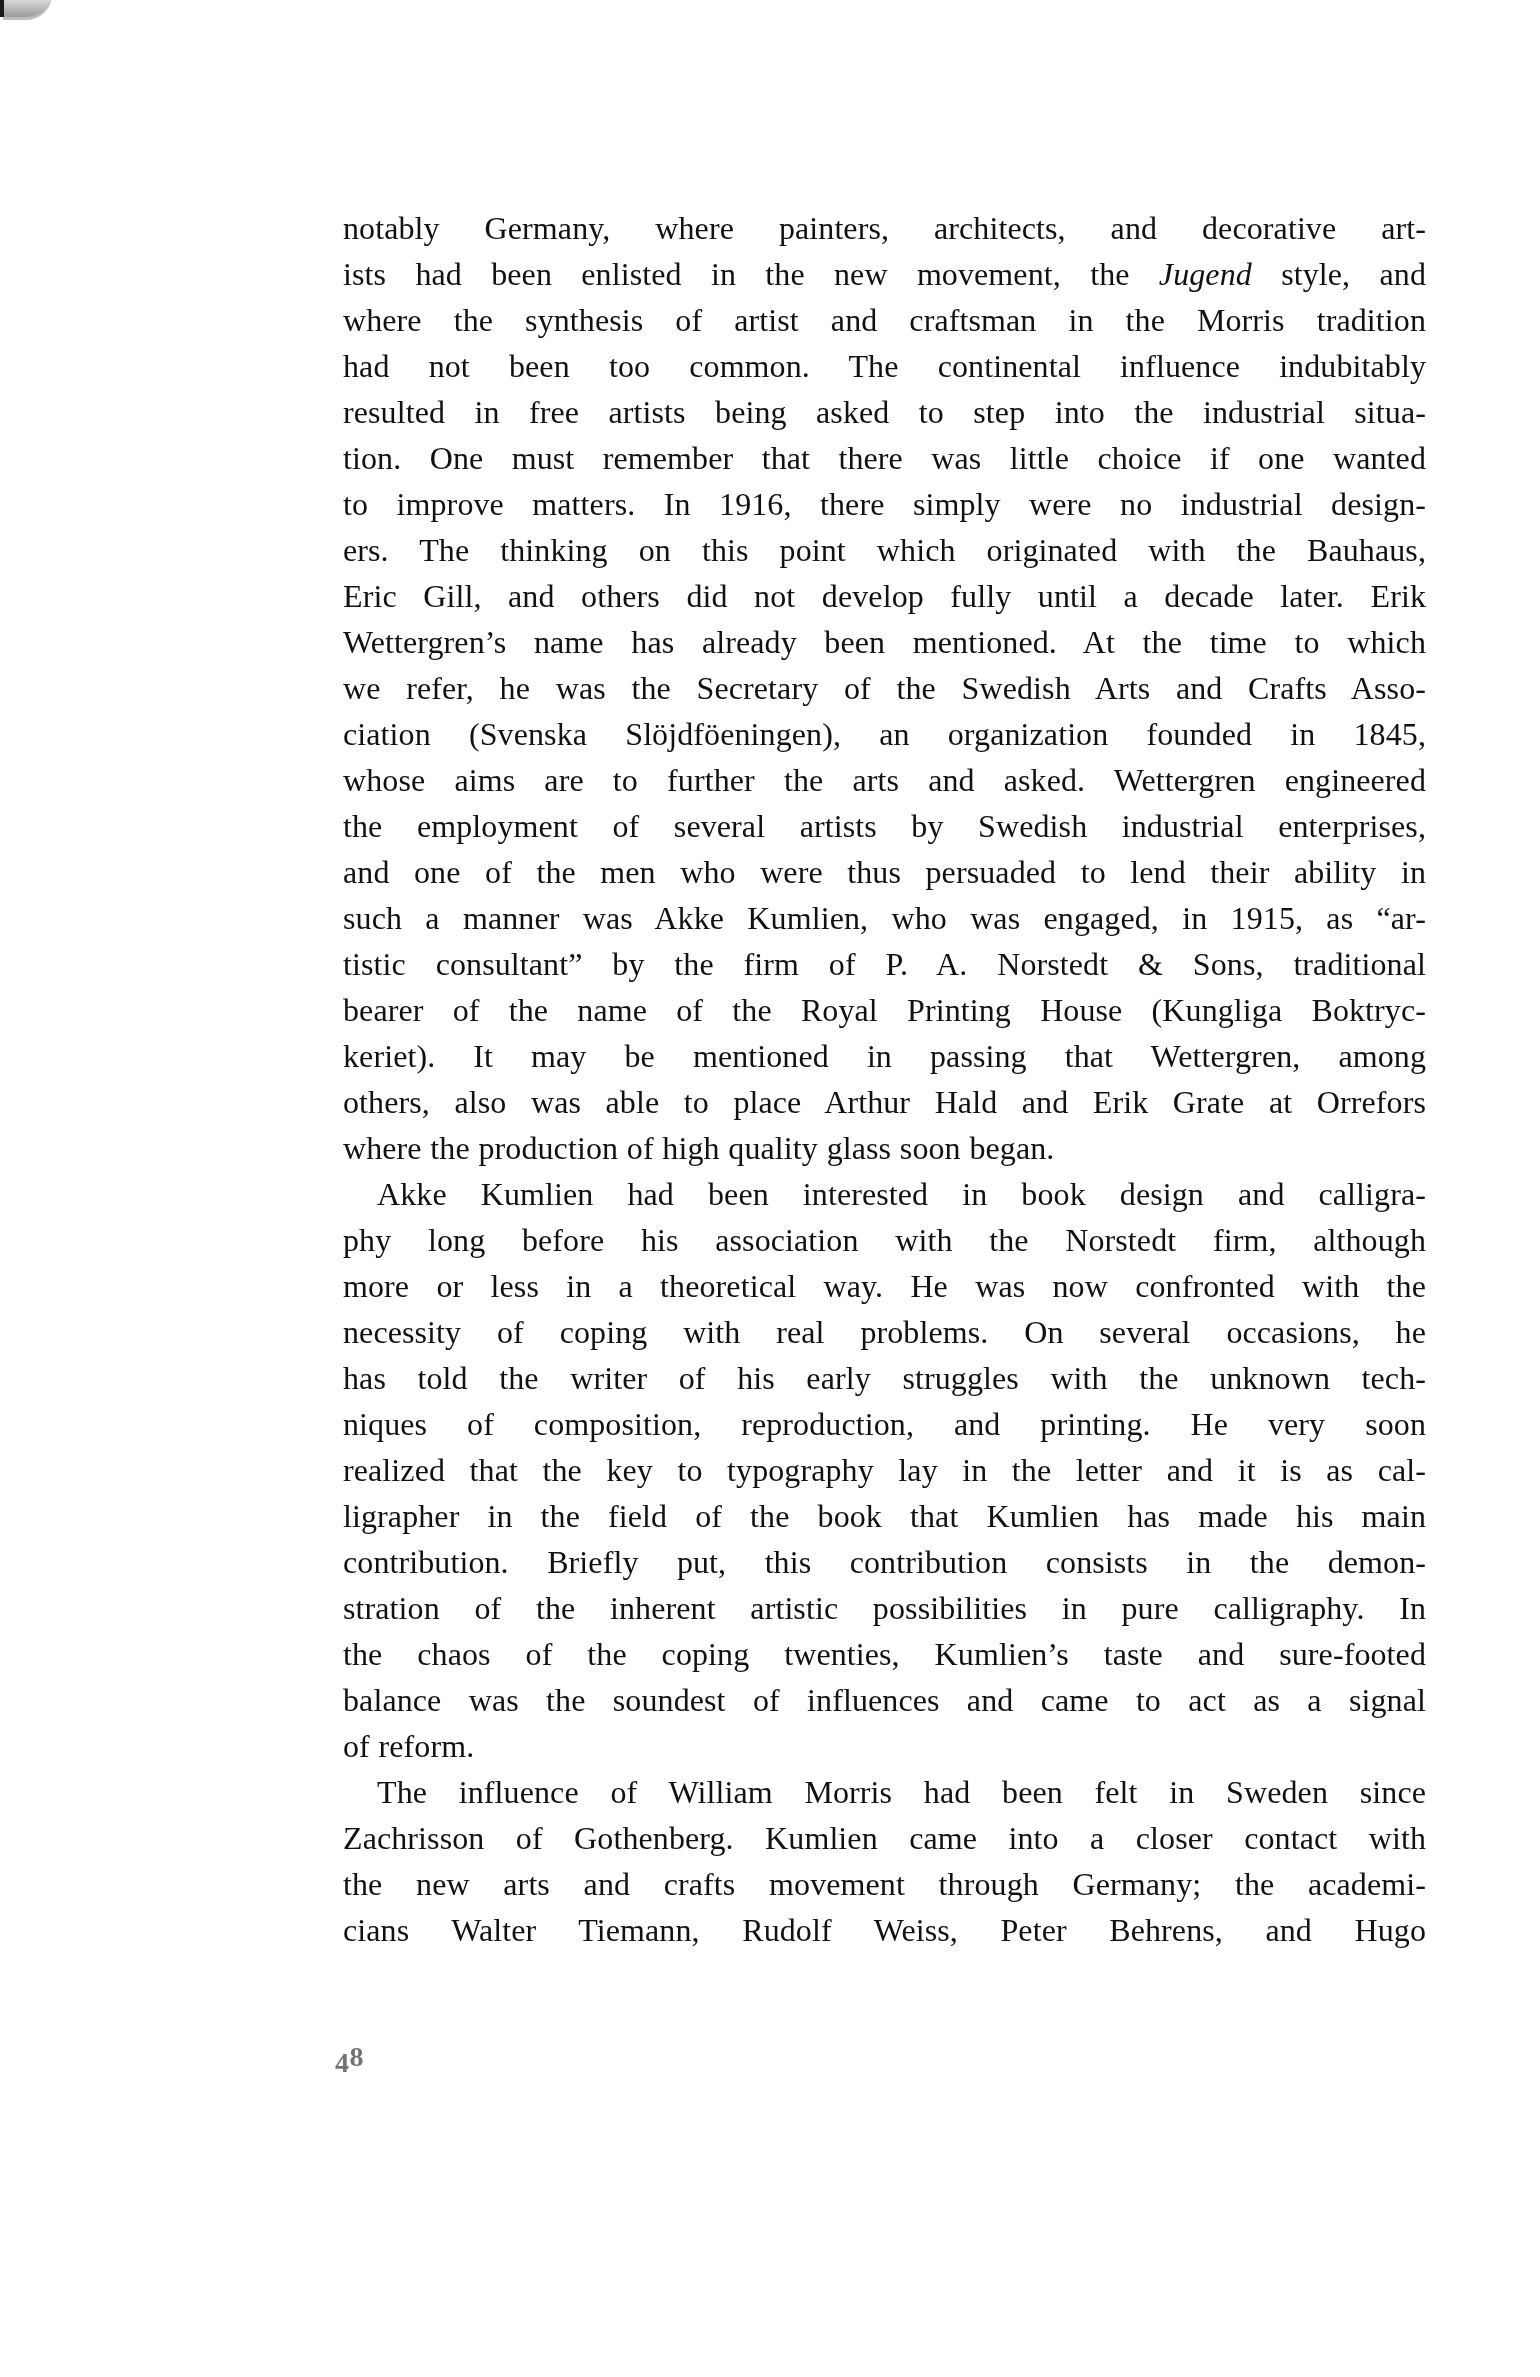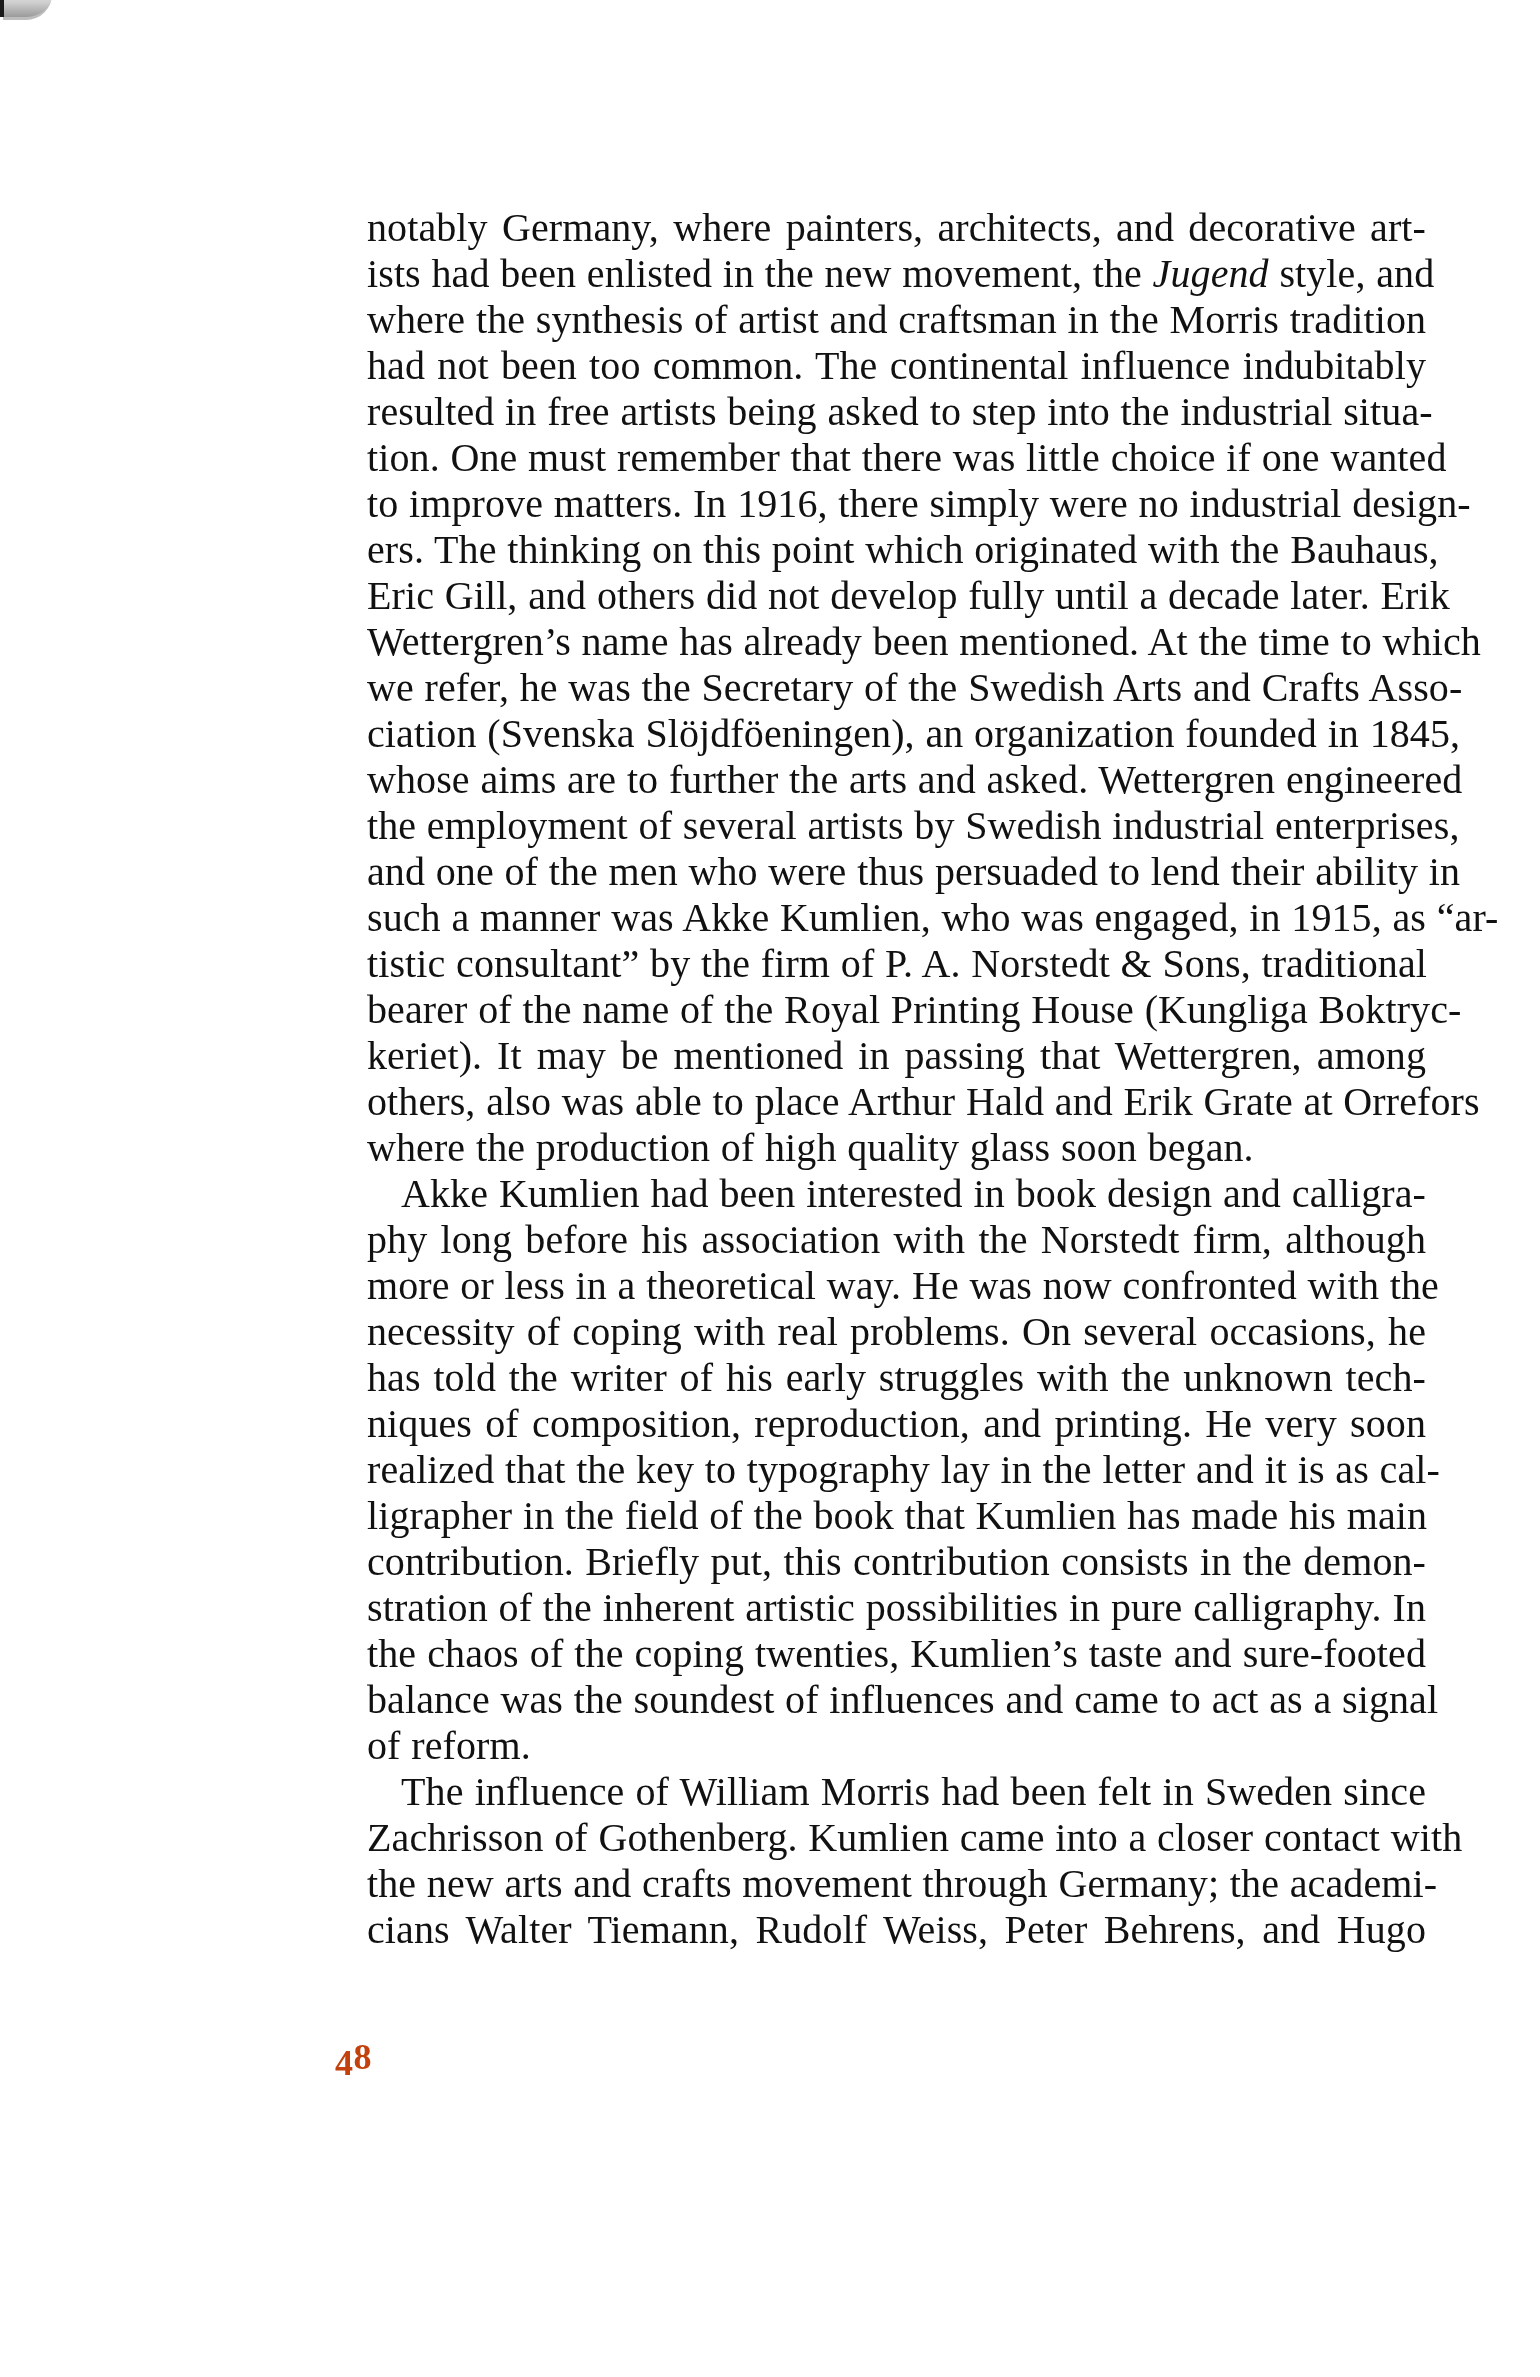--- a/index.html
+++ b/index.html
@@ -45,49 +45,48 @@
       position: absolute;
       left: 343px;
       top: 205px;
       width: 1083px;
     }
     .para {
       margin: 0;
     }
     .line {
       display: block;
-      font-size: 40px;
+      font-size: 32px;
       line-height: 46px;
       height: 46px;
       white-space: nowrap;
       text-align: justify;
       text-align-last: justify;
       letter-spacing: 0.1px;
       word-spacing: 0.6px;
-      margin-left: 24px;
     }
     .line.last {
       text-align: left;
       text-align-last: left;
     }
     .line.indent {
       padding-left: 34px;
       font-family: Liberation Serif, serif;
     }
     .line .it {
       font-style: italic;
     }
     .page-number {
       position: absolute;
       left: 335px;
       top: 2037px;
-      font-size: 36px;
+      font-size: 28px;
       line-height: 52px;
       font-weight: bold;
-      color: #c2410c;
+      color: #737373;
       letter-spacing: 0.6px;
       font-family: Liberation Serif, serif;
     }
     .page-number .sup {
       position: relative;
       top: -6.5px;
     }
   </style>
 </head>
 <body>

